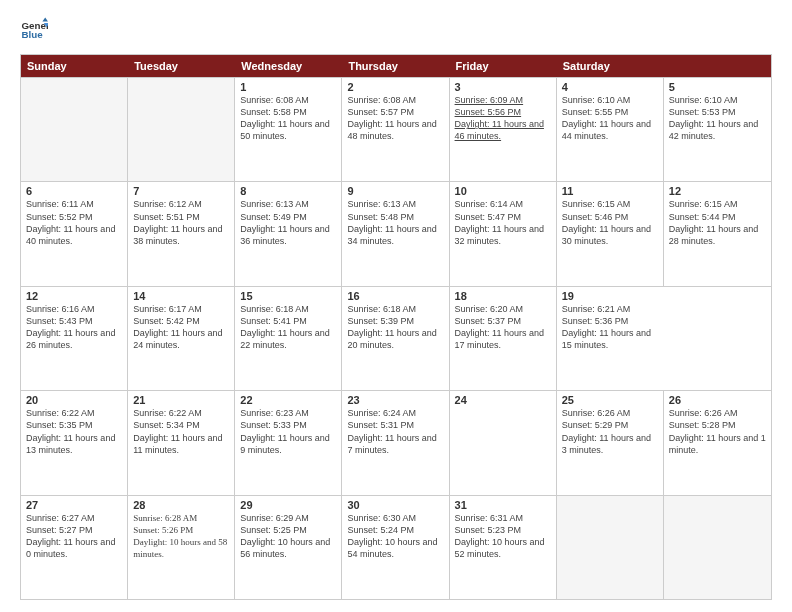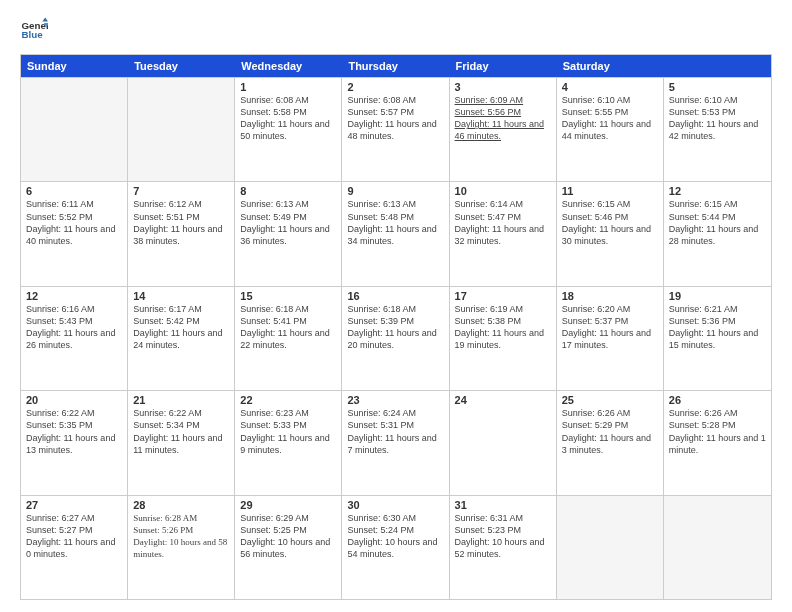--- a/index.html
+++ b/index.html
@@ -48,21 +48,21 @@
     }
     .calendar {
       flex: 1;
       display: flex;
       flex-direction: column;
       border: 1px solid #ccc;
     }
     .cal-header {
       display: grid;
       grid-template-columns: repeat(7, 1fr);
-      background: #1d4ed8;
+      background: #7f1d1d;
     }
     .cal-header-cell {
       color: #fff;
       font-size: 11px;
       font-weight: bold;
       padding: 5px 6px;
       text-align: left;
     }
     .cal-body {
       flex: 1;
@@ -228,26 +228,20 @@
 Sunset: 5:41 PM
 Daylight: 11 hours and 22 minutes.</div>
           </div>
           <div class="cal-cell">
             <div class="day-num">16</div>
             <div class="day-info" style="white-space: pre-line;">Sunrise: 6:18 AM
 Sunset: 5:39 PM
 Daylight: 11 hours and 20 minutes.</div>
           </div>
           <div class="cal-cell">
-            <div class="day-num">17</div>
-            <div class="day-info" style="white-space: pre-line;">Sunrise: 6:19 AM
-Sunset: 5:38 PM
-Daylight: 11 hours and 19 minutes.</div>
-          </div>
-          <div class="cal-cell">
             <div class="day-num">18</div>
             <div class="day-info" style="white-space: pre-line;">Sunrise: 6:20 AM
 Sunset: 5:37 PM
 Daylight: 11 hours and 17 minutes.</div>
           </div>
           <div class="cal-cell">
             <div class="day-num">19</div>
             <div class="day-info" style="white-space: pre-line;">Sunrise: 6:21 AM
 Sunset: 5:36 PM
 Daylight: 11 hours and 15 minutes.</div>

